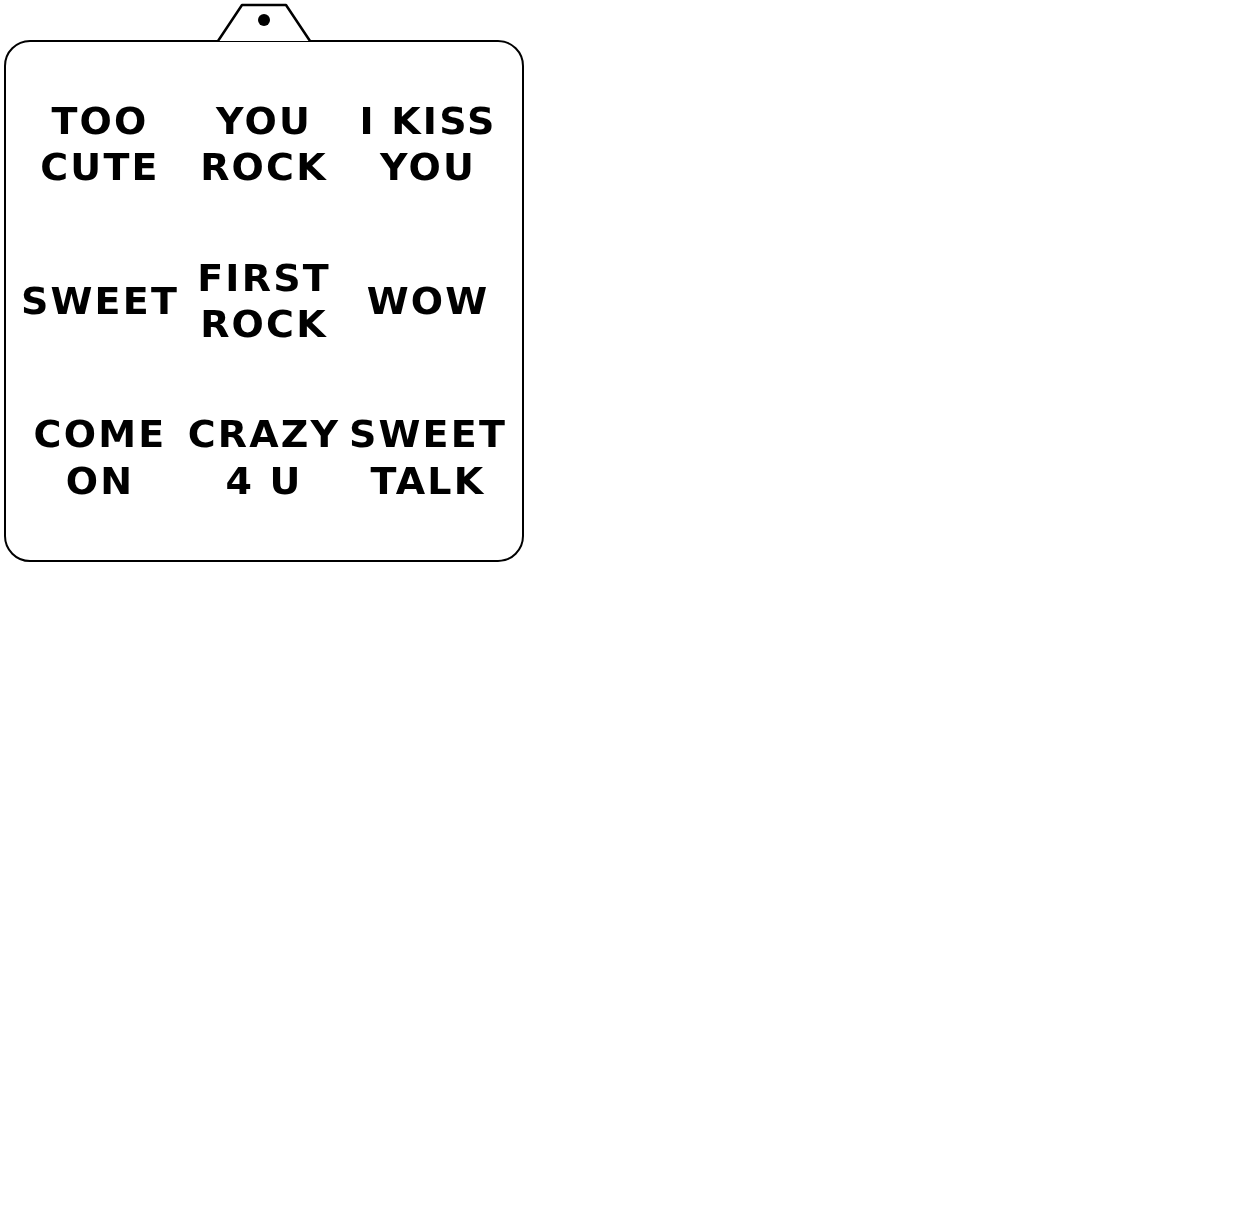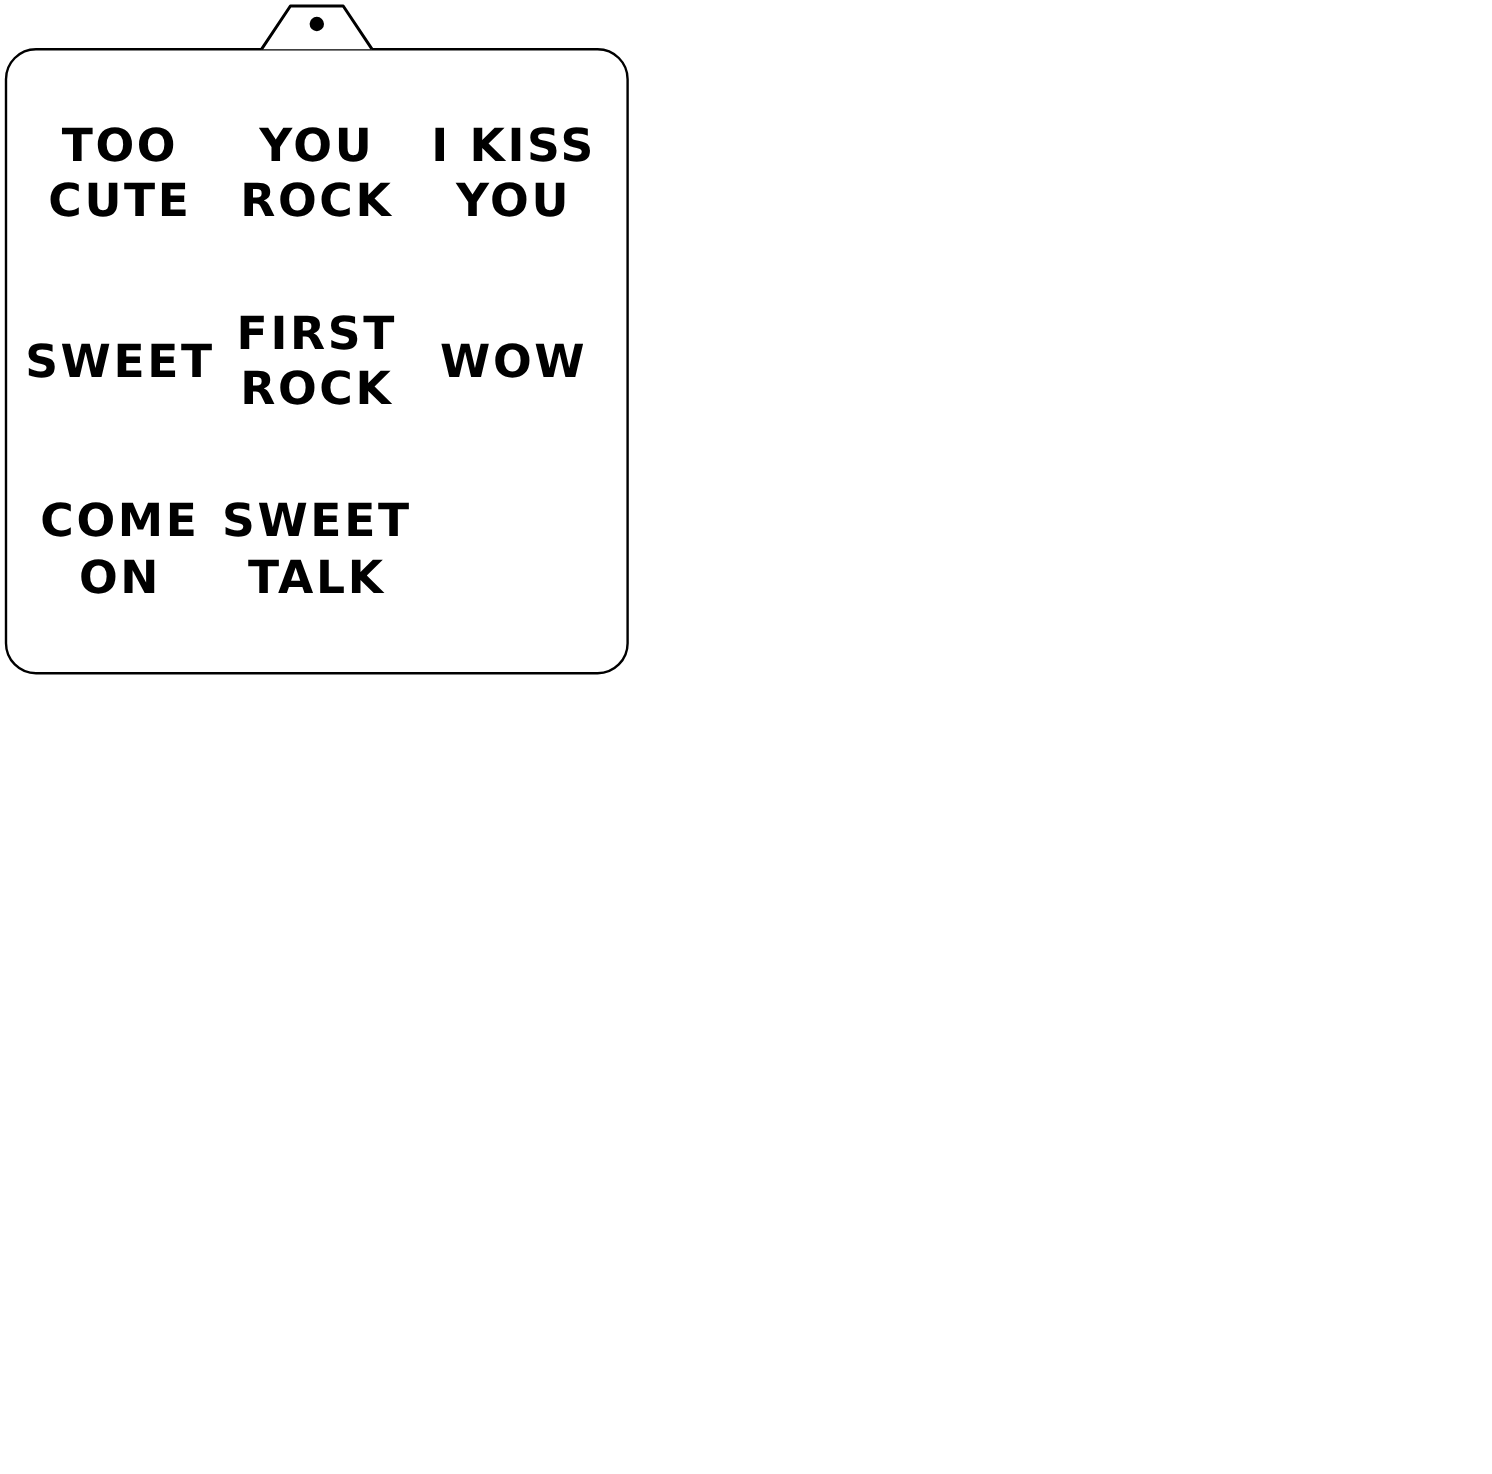--- a/index.html
+++ b/index.html
@@ -102,20 +102,22 @@
         <div class="word-cell">YOU
 ROCK</div>
         <div class="word-cell">I KISS
 YOU</div>
         <div class="word-cell">SWEET</div>
         <div class="word-cell">FIRST
 ROCK</div>
         <div class="word-cell">WOW</div>
         <div class="word-cell">COME
 ON</div>
+        <div class="word-cell">CRAZY
+4 U</div>
         <div class="word-cell">SWEET
 TALK</div>
       </div>
     </div>
   </div>
 
   <div class="stencil-cell">
     
   </div>
 

